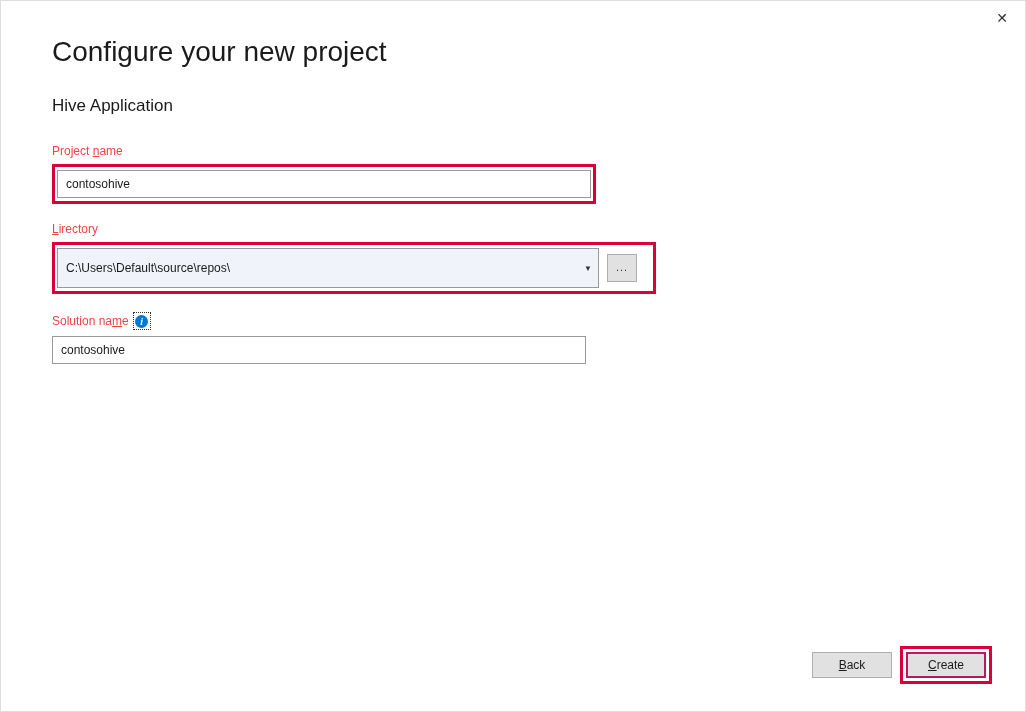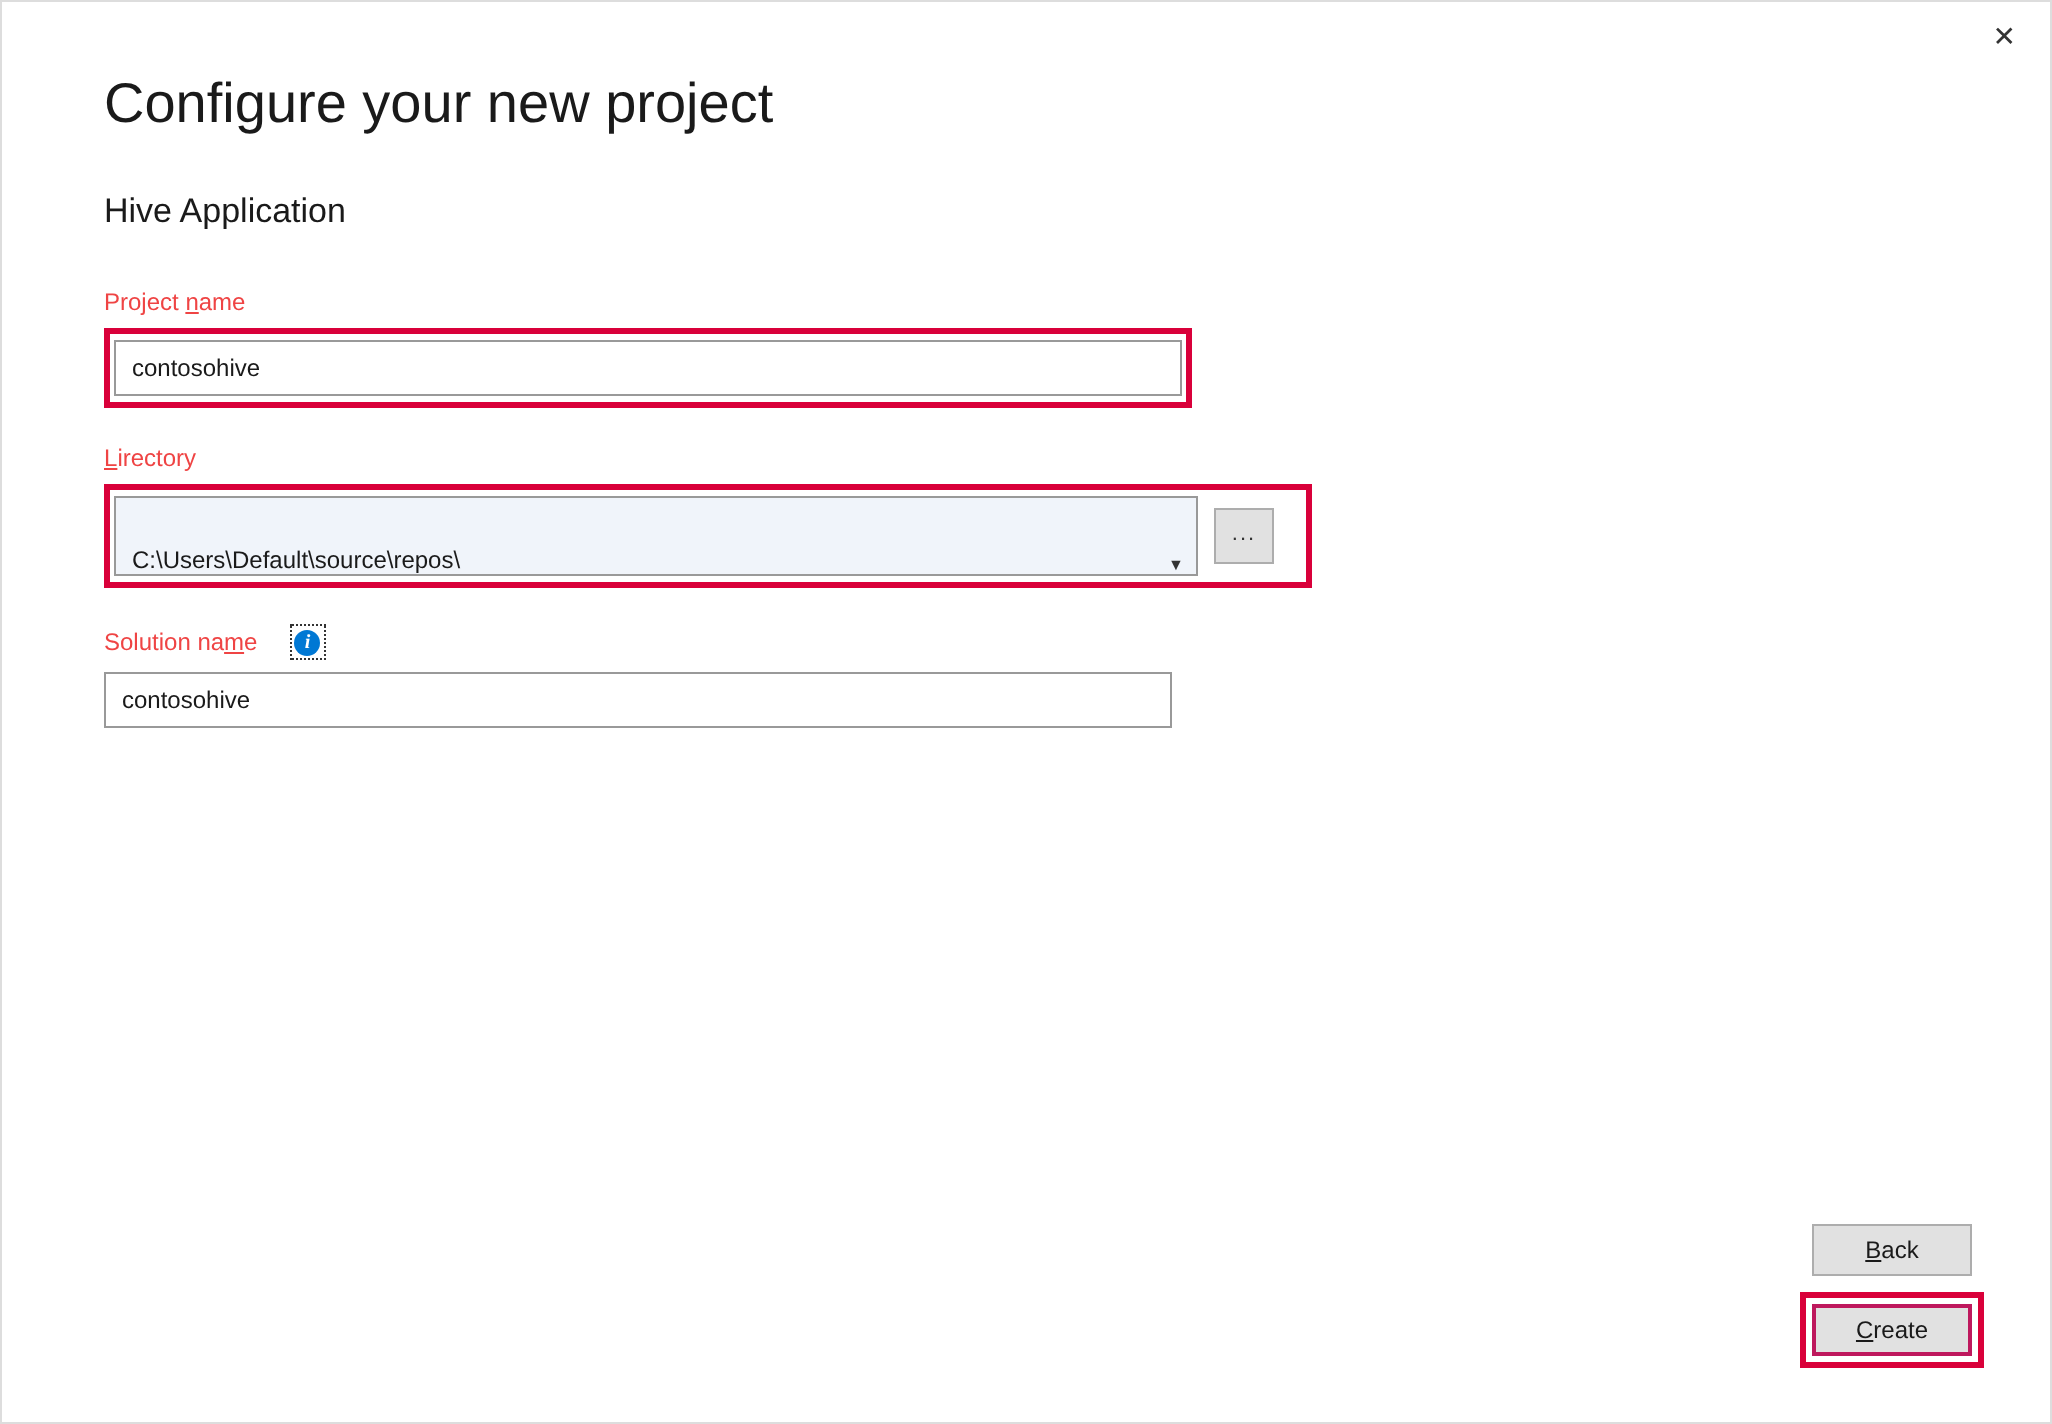--- a/index.html
+++ b/index.html
@@ -73,21 +73,21 @@
       display: flex;
       align-items: center;
       gap: 8px;
     }
     .location-combo {
       width: 542px;
       height: 40px;
       border: 1px solid #999;
       background: #f0f4fa;
       display: flex;
-      align-items: flex-end;
+      align-items: center;
       position: relative;
     }
     .location-text {
       flex: 1;
       padding: 0 8px;
       font-size: 12px;
       color: #1a1a1a;
     }
     .dropdown-arrow {
       width: 20px;
@@ -106,21 +106,21 @@
       justify-content: center;
       font-size: 11px;
       color: #333;
       cursor: pointer;
       letter-spacing: 1px;
       padding-bottom: 3px;
     }
     .label-with-icon {
       display: flex;
       align-items: center;
-      gap: 16px;
+      gap: 4px;
       margin-bottom: 6px;
     }
     .info-icon-wrap {
       width: 18px;
       height: 18px;
       border: 1px dotted #333;
       display: flex;
       align-items: center;
       justify-content: center;
     }
@@ -154,21 +154,20 @@
       font-size: 12px;
       color: #1a1a1a;
     }
     .footer {
       position: absolute;
       bottom: 28px;
       right: 34px;
       display: flex;
       gap: 8px;
       align-items: center;
-      flex-direction: column;
     }
     .btn {
       min-width: 80px;
       height: 26px;
       border: 1px solid #adadad;
       background: #e1e1e1;
       font-size: 12px;
       color: #1a1a1a;
       display: flex;
       align-items: center;

